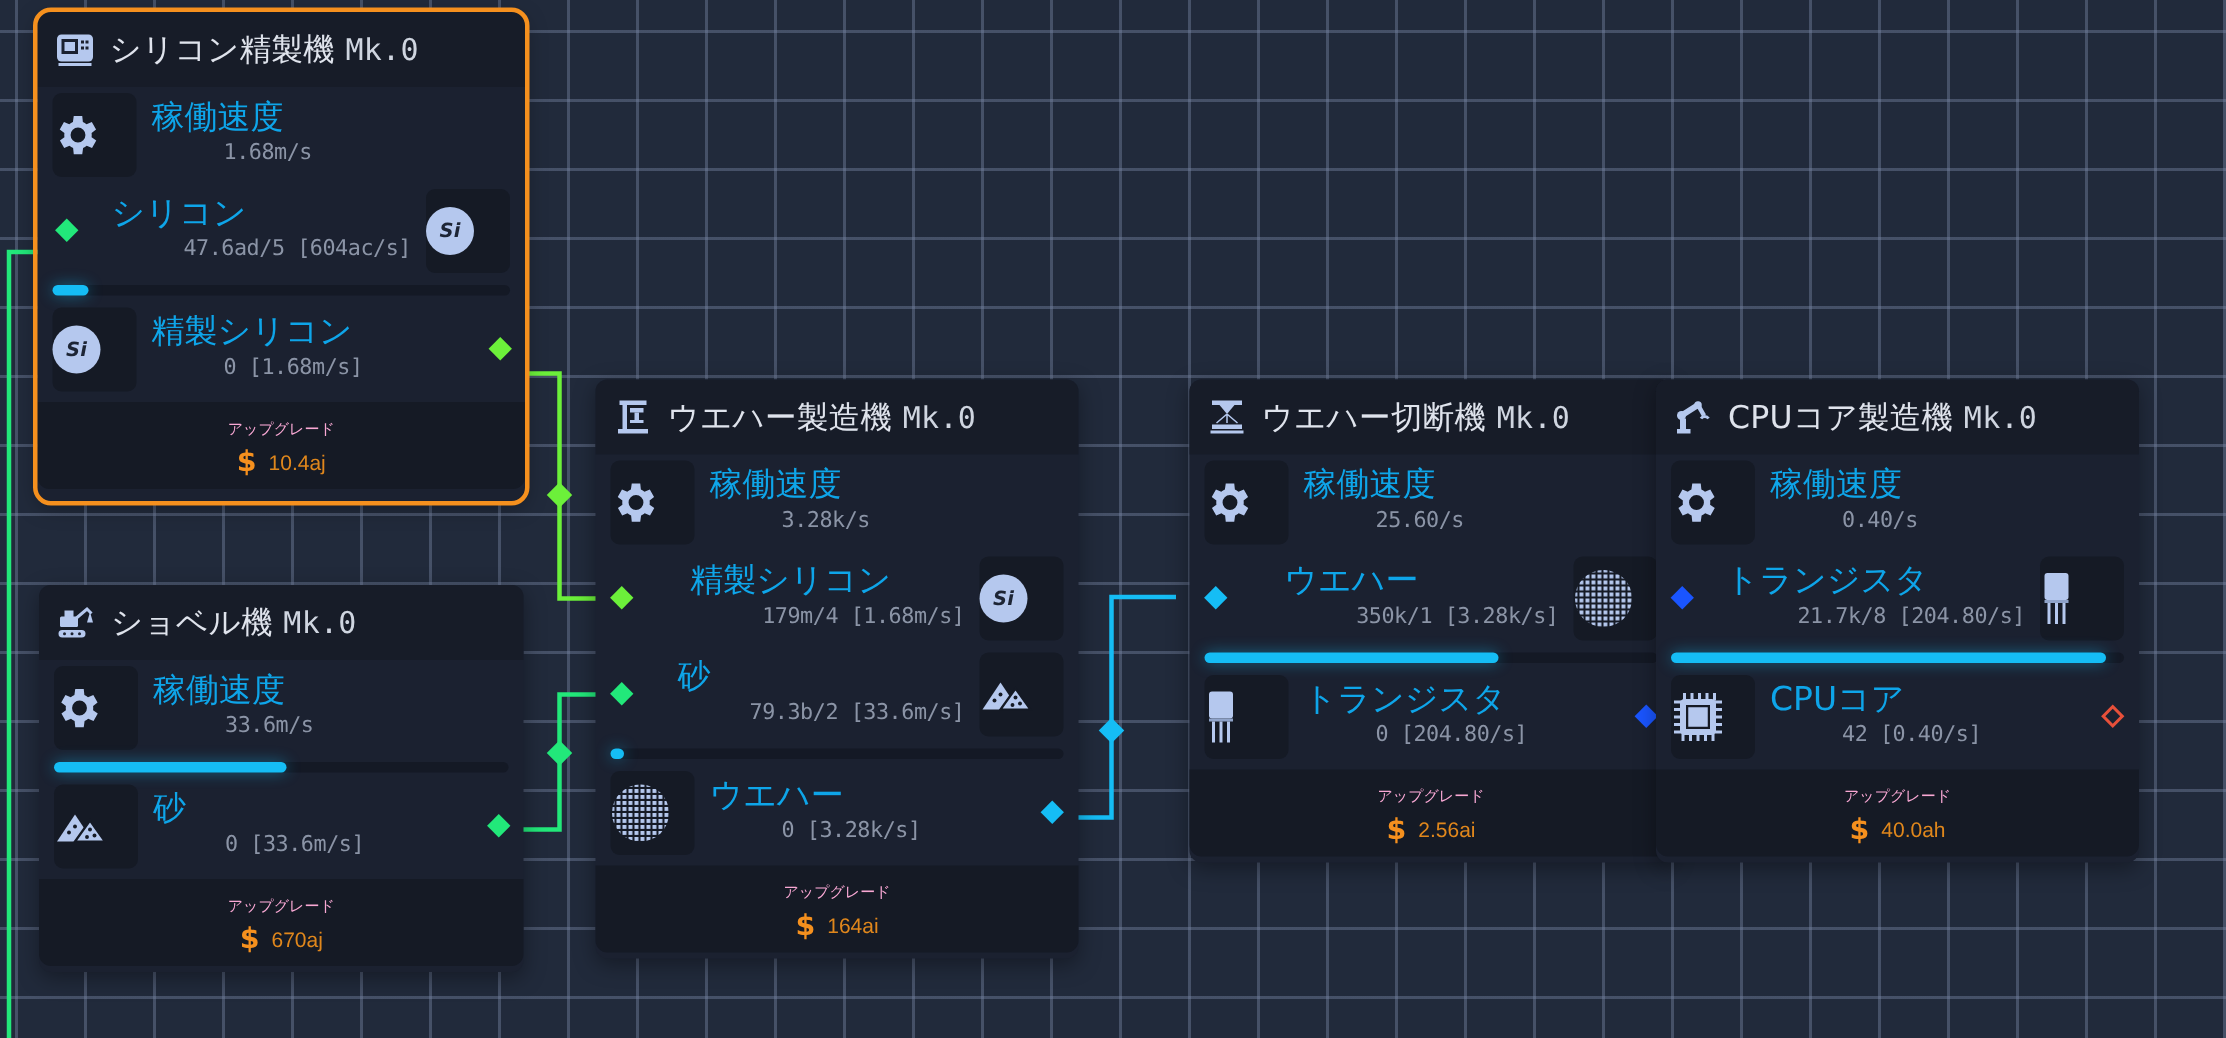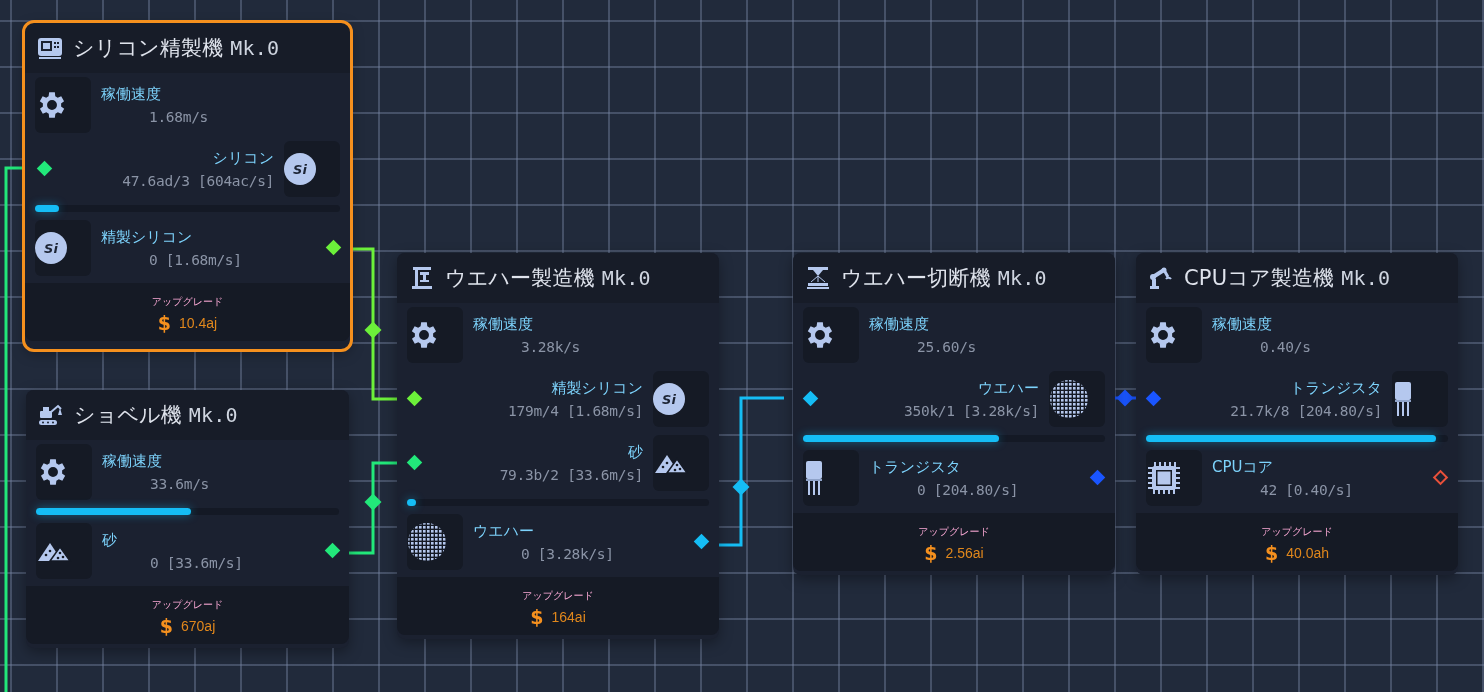--- a/index.html
+++ b/index.html
@@ -45,22 +45,22 @@
   }
   .row.right { justify-content: flex-end; }
   .ibox {
     width: 56px; height: 56px; border-radius: 6px;
     background: #151a25;
     display: flex; align-items: center; 
     flex-shrink: 0;
     font-style: italic;
   }
   .txt { margin-left: 10px; display: flex; flex-direction: column; }
-  .row.right .txt { margin-left: 0; margin-right: 10px; align-items: flex-end; }
-  .lbl { font-size: 15px; color: #7dd3fc; line-height: 24px; white-space: nowrap; }
+  .row.right .txt { margin-left: 0; margin-right: 10px; align-items: flex-start; }
+  .lbl { font-size: 22px; color: #0ea5e9; line-height: 24px; white-space: nowrap; }
   .val { font-family: "DejaVu Sans Mono", monospace; font-size: 14.5px; color: #8b94a6; line-height: 22px; white-space: nowrap; letter-spacing: -0.3px; margin-left: 48px; }
 
   .bar { margin: 4px 10px; height: 7px; border-radius: 4px; background: #141925; position: relative; }
   .bar .fill { position: absolute; left: 0; top: 0; height: 7px; border-radius: 4px; background: #15bdf5; box-shadow: 0 0 10px rgba(21,189,245,0.45); }
 
   .upgrade {
     background: #151a25;
     border-radius: 0 0 8px 8px;
     height: 58px;
     display: flex; flex-direction: column; align-items: center; justify-content: center;
@@ -97,21 +97,21 @@
     <rect x="367" y="496" width="12" height="12" fill="#22e87a" transform="rotate(45 373 502)"></rect>
 
     <polyline points="700,545 741,545 741,398 784,398" fill="none" stroke="#15bdf5" stroke-width="3"></polyline>
     <rect x="735" y="481" width="12" height="12" fill="#15bdf5" transform="rotate(45 741 487)"></rect>
 
     <polyline points="1070,480 1112,480 1112,398 1154,398" fill="none" stroke="#1a55ff" stroke-width="3"></polyline>
     <rect x="1119" y="392" width="12" height="12" fill="#1a55ff" transform="rotate(45 1125 398)"></rect>
   </svg>
 </div>
 
-<div class="node selected" style="left:25px; top:23px; width:325px; height:326px;">
+<div class="node selected" style="left:25px; top:8px; width:325px; height:326px;">
   <div class="node-header">
     <span class="hicon">
       <svg width="26" height="24" viewBox="0 0 26 24">
           <rect x="1" y="2" width="24" height="18" rx="3" fill="#b5c8ee"></rect>
           <rect x="4" y="5" width="11" height="10" fill="#1b2130"></rect>
           <rect x="6" y="7" width="7" height="6" fill="#b5c8ee"></rect>
           <rect x="17" y="6" width="2" height="2" fill="#1b2130"></rect>
           <rect x="20" y="6" width="2" height="2" fill="#1b2130"></rect>
           <rect x="17" y="10" width="2" height="2" fill="#1b2130"></rect>
           <rect x="20" y="10" width="2" height="2" fill="#1b2130"></rect>
@@ -128,21 +128,21 @@
     </div>
     <div class="txt">
       <span class="lbl">稼働速度</span>
       <span class="val">1.68m/s</span>
     </div>
   </div>
   <div class="row right">
     <span class="port" style="left:14px; top:26px; background:#22e87a;"></span>
     <div class="txt">
       <span class="lbl">シリコン</span>
-      <span class="val">47.6ad/3 [604ac/s]</span>
+      <span class="val">47.6ad/5 [604ac/s]</span>
     </div>
     <div class="ibox">
         <div class="si-badge">Si</div>
       </div>
   </div>
   <div class="bar">
       <div class="fill" style="width:8%;"></div>
     </div>
   <div class="row">
     <div class="ibox">
@@ -366,21 +366,21 @@
   </div>
   <div class="upgrade" style="margin-top:3px;">
     <span class="ulbl">アップグレード</span>
     <span class="cost">
         <span class="dollar">$</span>
         <span class="amt">2.56ai</span>
       </span>
   </div>
 </div>
 
-<div class="node" style="left:1136px; top:253px; width:322px; height:322px;">
+<div class="node" style="left:1104px; top:253px; width:322px; height:322px;">
   <div class="node-header">
     <span class="hicon">
       <svg width="26" height="24" viewBox="0 0 26 24">
           <circle cx="5" cy="11" r="3" fill="#b5c8ee"></circle>
           <path d="M5 11 L16 4" stroke="#b5c8ee" stroke-width="4" stroke-linecap="round"></path>
           <circle cx="16" cy="4" r="2.5" fill="#b5c8ee"></circle>
           <path d="M16 4 L20 11" stroke="#b5c8ee" stroke-width="3"></path>
           <path d="M18 13 a3 3 0 0 1 5 0" stroke="#b5c8ee" stroke-width="2" fill="none"></path>
           <rect x="4" y="13" width="4" height="7" fill="#b5c8ee"></rect>
           <rect x="2" y="20" width="9" height="3" fill="#b5c8ee"></rect>

